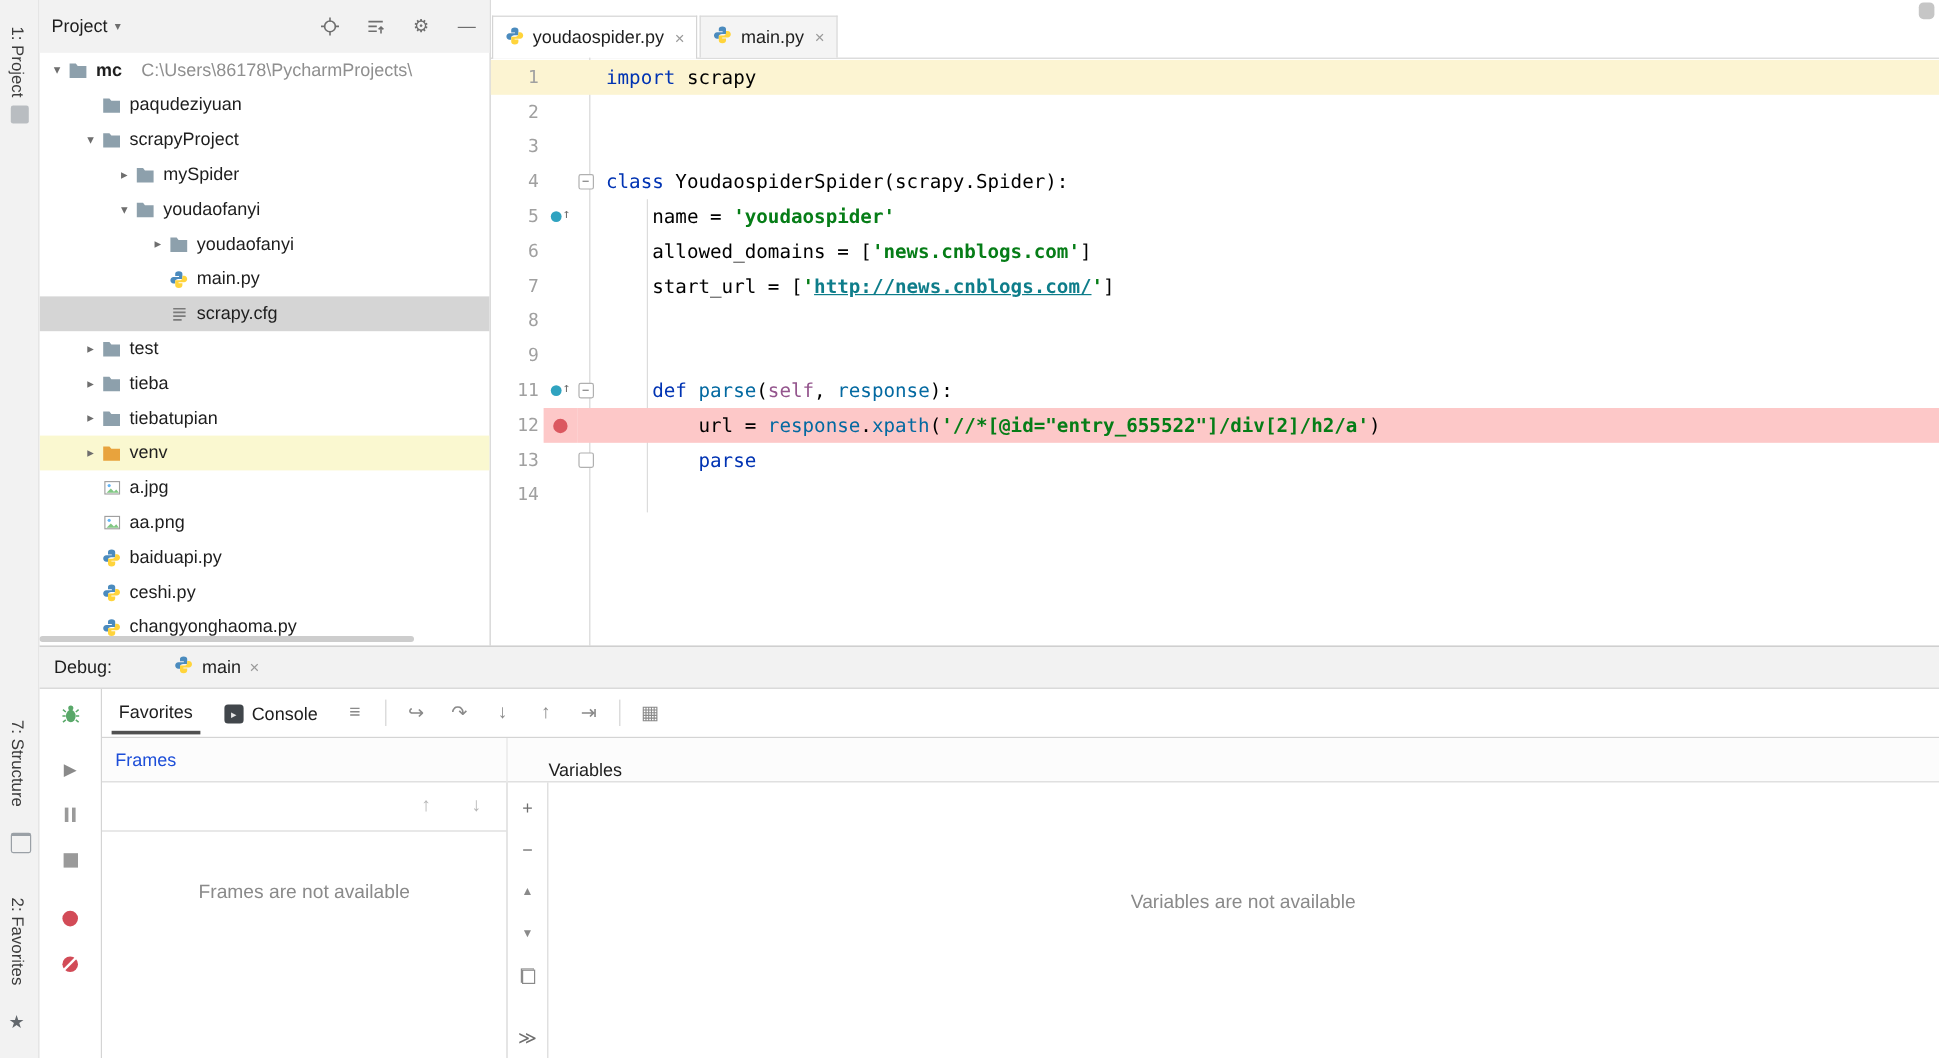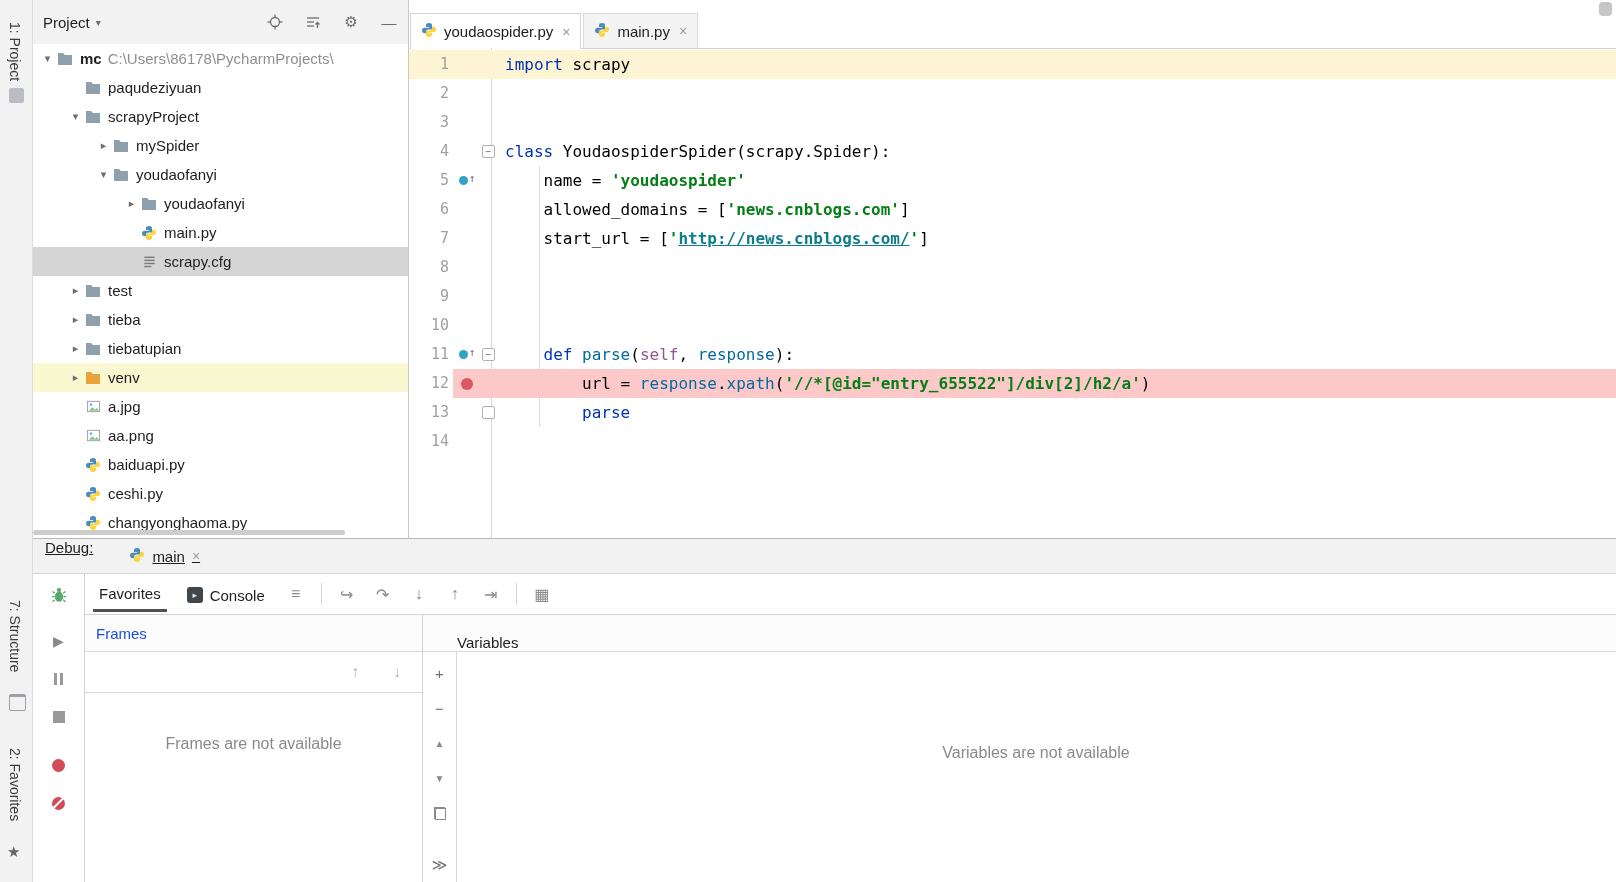--- a/index.html
+++ b/index.html
@@ -22,21 +22,21 @@
   .pp-icons{margin-left:auto;display:flex;align-items:center;gap:20px;color:#6e6e6e;}
   .pp-icons .ic{width:18px;height:18px;display:flex;align-items:center;justify-content:center;font-size:15px;cursor:pointer;}
   .tree{position:absolute;top:44px;left:0;right:0;bottom:0;overflow:hidden;white-space:nowrap;}
   .trow{height:29px;display:flex;align-items:center;font-size:15px;position:relative;cursor:pointer;}
   .trow.sel{background:#d5d5d5;}
   .trow.hl{background:#faf8d0;}
   .tchev{width:17px;text-align:center;color:#6e6e6e;font-size:11px;flex:none;}
   .ticon{width:18px;height:16px;flex:none;display:flex;align-items:center;justify-content:center;margin-right:6px;}
   .tlabel{color:#1e1e1e;}
   .tbold{font-weight:bold;}
-  .tpath{color:#8f8f8f;margin-left:6px;}
+  .tpath{color:#8f8f8f;margin-left:16px;}
   .hscroll{position:absolute;left:0;bottom:3px;height:5px;width:312px;background:#cdcdcd;border-radius:3px;}
 
   
   .editor{left:409px;top:0;right:0;height:538px;background:#fff;}
   .tabbar{height:48px;border-bottom:1px solid #d4d4d4;display:flex;align-items:flex-end;padding-left:1px;}
   .etab{height:34px;display:flex;align-items:center;gap:7px;padding:0 10px;font-size:15px;
         background:#f4f4f4;border:1px solid #d9d9d9;border-bottom:none;margin-right:2px;cursor:pointer;}
   .etab.active{background:#fff;border-color:#d4d4d4;margin-bottom:-1px;height:35px;}
   .etab .close{color:#9a9a9a;font-size:14px;margin-left:2px;}
   .scroll-thumb{position:absolute;right:4px;top:2px;width:13px;height:14px;background:#c6c6c6;border-radius:4px;}
@@ -55,21 +55,21 @@
   .arr-run{color:#707070;font-size:11px;line-height:9px;transform:translateY(-2px);}
   .dot-bp{width:12px;height:12px;border-radius:50%;background:#db5860;}
   .foldbox{width:11px;height:11px;border:1px solid #b0b0b0;border-radius:2px;background:#fff;
            display:flex;align-items:center;justify-content:center;font-size:10px;color:#6e6e6e;line-height:1;}
   .c-pl{color:#000;} .c-kw{color:#0033b3;} .c-str{color:#067d17;font-weight:bold;}
   .c-lnk{color:#0e7d8a;font-weight:bold;text-decoration:underline;}
   .c-fn{color:#0369a1;} .c-slf{color:#94558d;}
 
   
   .debug{left:33px;top:538px;right:0;bottom:0;border-top:1px solid #b9b9b9;background:#fff;}
-  .dbg-header{height:34px;background:#f2f2f2;border-bottom:1px solid #d4d4d4;display:flex;padding-left:12px;gap:36px;text-decoration:underline;}
+  .dbg-header{height:34px;background:#f2f2f2;border-bottom:1px solid #d4d4d4;display:flex;align-items:center;padding-left:12px;gap:52px;}
   .dbg-title{font-size:15px;}
   .dbg-tab{display:flex;align-items:center;gap:7px;font-size:15px;cursor:pointer;}
   .dbg-tab .close{color:#9a9a9a;font-size:14px;}
   .dbg-body{position:absolute;top:35px;left:0;right:0;bottom:0;}
   .dbg-vtb{position:absolute;left:0;top:0;bottom:0;width:51px;border-right:1px solid #d4d4d4;display:flex;flex-direction:column;align-items:center;}
   .vtb-ic{width:22px;height:22px;display:flex;align-items:center;justify-content:center;cursor:pointer;}
   .glyph-gray{color:#8a8a8a;font-size:14px;}
   .stop-sq{width:12px;height:12px;background:#9a9a9a;}
   .pause-ic{display:flex;gap:3px;}
   .pause-ic i{display:block;width:3px;height:12px;background:#9a9a9a;}
@@ -387,26 +387,20 @@
           <div class="fold"></div>
           <div class="code"></div>
         </div>
         <div class="line">
           <div class="ln">9</div>
           <div class="marker"></div>
           <div class="fold"></div>
           <div class="code"></div>
         </div>
         <div class="line">
-          <div class="ln">10</div>
-          <div class="marker"></div>
-          <div class="fold"></div>
-          <div class="code"></div>
-        </div>
-        <div class="line">
           <div class="ln">11</div>
           <div class="marker">
             <span class="dot-run"></span>
             <span class="arr-run">↑</span>
           </div>
           <div class="fold">
             <span class="foldbox">−</span>
           </div>
           <div class="code"><span class="c-pl">    </span><span class="c-kw">def</span><span class="c-pl"> </span><span class="c-fn">parse</span><span class="c-pl">(</span><span class="c-slf">self</span><span class="c-pl">, </span><span class="c-fn">response</span><span class="c-pl">):</span></div>
         </div>

